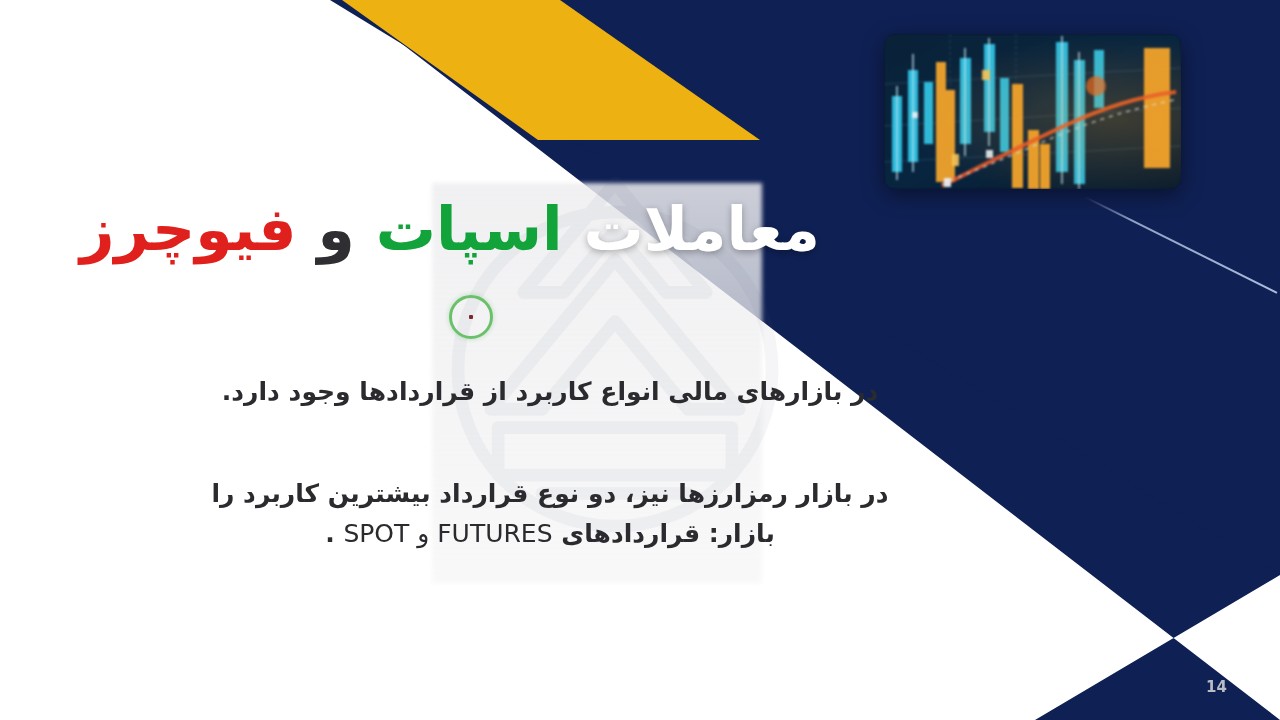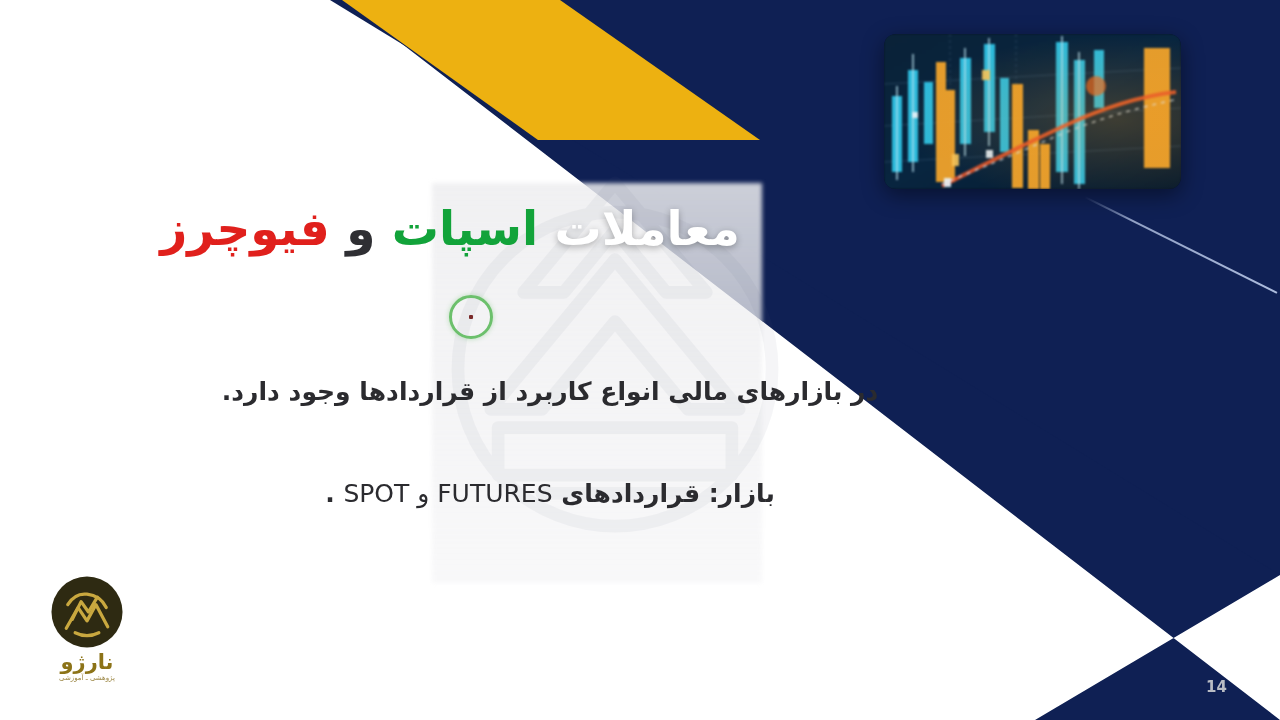--- a/index.html
+++ b/index.html
@@ -81,21 +81,21 @@
     position:absolute;inset:0;
     background:radial-gradient(120% 90% at 78% 55%, rgba(255,160,30,.22), rgba(0,0,0,0) 60%);
     pointer-events:none;
   }
   .photo .blurwrap{position:absolute;inset:0;filter:blur(1.1px);}
 
   
   .title{
     position:absolute;left:0;top:176px;width:900px;height:110px;
     direction:rtl;text-align:center;
-    font-weight:bold;font-size:47px;line-height:106px;
+    font-weight:bold;font-size:60px;line-height:106px;
     white-space:nowrap;letter-spacing:-1px;
     z-index:9;
   }
   .title span{display:inline;}
   .t-white{color:#ffffff;text-shadow:0 2px 7px rgba(0,0,0,.30);}
   .t-green{color:#12a33a;}
   .t-dark {color:#2f2f33;}
   .t-red  {color:#e0201c;}
 
   
@@ -239,38 +239,24 @@
     <span class="t-white">معاملات</span><span> </span><span class="t-green">اسپات</span><span> </span><span class="t-dark">و</span><span> </span><span class="t-red">فیوچرز</span>
   </div>
 
   <div class="ring">
     <div class="dot"></div>
   </div>
 
   <div class="body-copy">
     <p>در بازارهای مالی انواع کاربرد از قراردادها وجود دارد.</p>
     <div class="gap"></div>
+    <p>در بازار رمزارزها نیز، دو نوع قرارداد بیشترین کاربرد را</p>
     <p>
       <span>بازار: قراردادهای</span>
       <span class="ltr">SPOT و FUTURES</span>
       <span>.</span>
     </p>
   </div>
 
-  <div class="logo">
-    <div class="mark">
-      <svg viewBox="0 0 100 100" aria-hidden="true">
-        <circle cx="50" cy="50" r="48" fill="#2e2a12"></circle>
-        <g fill="none" stroke="#c9a83f" stroke-width="4.4" stroke-linejoin="round" stroke-linecap="round">
-          <path d="M22 72 L38 44 L50 62 L62 40 L78 70"></path>
-          <path d="M30 60 L42 36 L52 50 L64 30"></path>
-          <path d="M24 40 Q34 24 50 26 Q68 28 76 44"></path>
-          <path d="M34 78 Q50 86 66 78"></path>
-        </g>
-      </svg>
-    </div>
-    <div class="name">نارژو</div>
-    <div class="tag">پژوهشی ـ آموزشی</div>
-  </div>
 
   <div class="slide-no">14</div>
 
 </div>
 
 </body></html>

